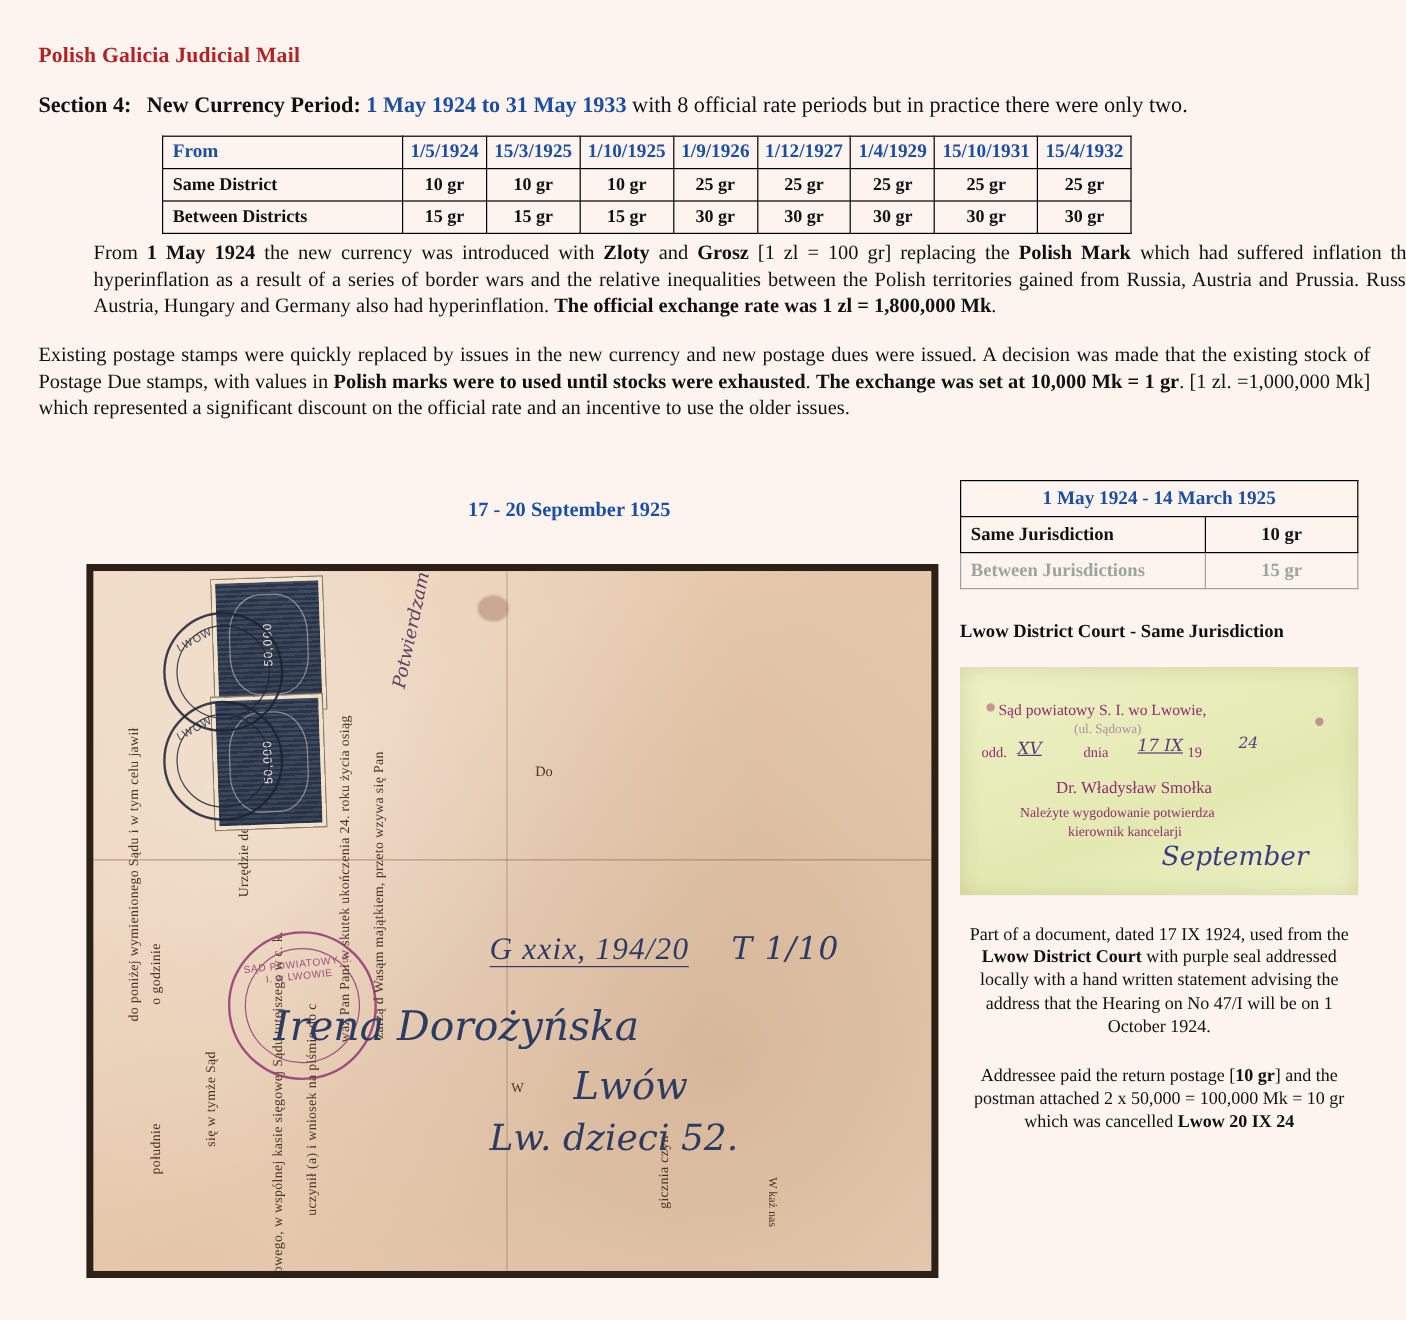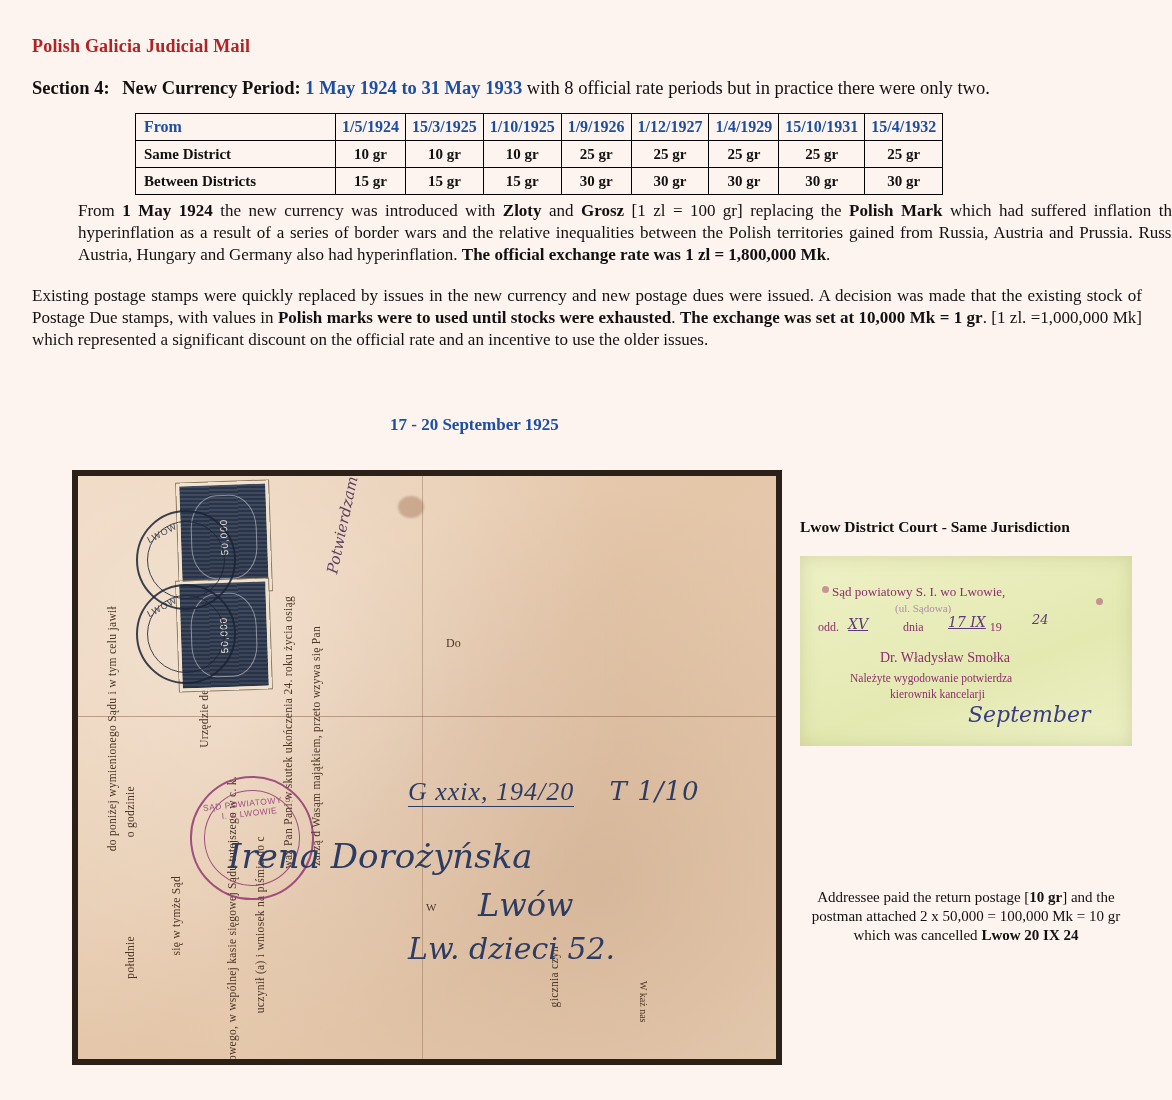--- a/index.html
+++ b/index.html
@@ -445,20 +445,37 @@
         <span class="under">G xxix, 194/20</span>
         <span style="margin-left:26px">T 1/10</span>
       </div>
       <div class="hand" id="hand-name">Irena Dorożyńska</div>
       <div class="hand" id="hand-city">Lwów</div>
       <div class="hand" id="hand-addr">Lw. dzieci 52.</div>
       <div class="hand" id="hand-small">Potwierdzam</div>
     </div>
   </div>
 
+  <table class="right-table">
+    <thead>
+      <tr>
+        <th class="title" colspan="2">1 May 1924 - 14 March 1925</th>
+      </tr>
+    </thead>
+    <tbody>
+      <tr>
+        <td class="k">Same Jurisdiction</td>
+        <td class="v">10 gr</td>
+      </tr>
+      <tr class="faded">
+        <td class="k">Between Jurisdictions</td>
+        <td class="v">15 gr</td>
+      </tr>
+    </tbody>
+  </table>
 
   <div class="right-heading">Lwow District Court - Same Jurisdiction</div>
 
   <div class="doc-snippet">
     <div class="snip-dot" id="snip-dot1"></div>
     <div class="snip-dot" id="snip-dot2"></div>
     <div class="snip-text" id="snip-line1">Sąd powiatowy S. I. wo Lwowie,</div>
     <div class="snip-text" id="snip-sub">(ul. Sądowa)</div>
     <div class="snip-text" id="snip-odd">
       <span>odd.</span>
@@ -469,17 +486,20 @@
     </div>
     <div class="snip-hand" id="snip-xv">XV</div>
     <div class="snip-hand" id="snip-date">17 IX</div>
     <div class="snip-hand" id="snip-yr">24</div>
     <div class="snip-text" id="snip-dr">Dr. Władysław Smołka</div>
     <div class="snip-text" id="snip-note">Należyte wygodowanie potwierdza</div>
     <div class="snip-text" id="snip-note2">kierownik kancelarji</div>
     <div class="snip-hand" id="snip-sign">September</div>
   </div>
 
+  <div class="right-para" id="rpara1">
+    <span>Part of a document, dated 17 IX 1924,  used from the </span><b>Lwow District Court</b><span> with purple seal addressed locally with a hand written statement advising the address that the Hearing on No 47/I will be on 1 October 1924.</span>
+  </div>
   <div class="right-para" id="rpara2">
     <span>Addressee paid the return postage [</span><b>10 gr</b><span>] and the postman attached 2 x 50,000 = 100,000 Mk = 10 gr which was cancelled </span><b>Lwow 20 IX 24</b>
   </div>
 
 </div>
 
 </body></html>

